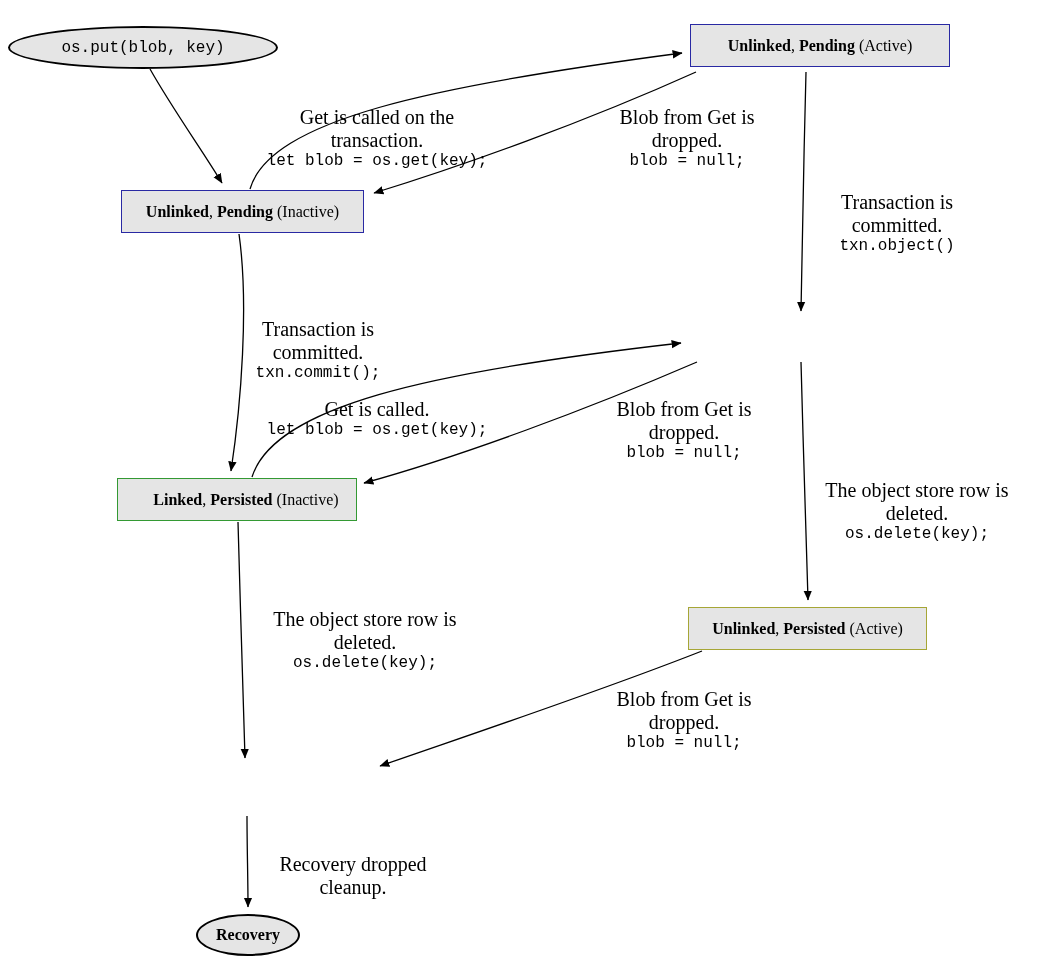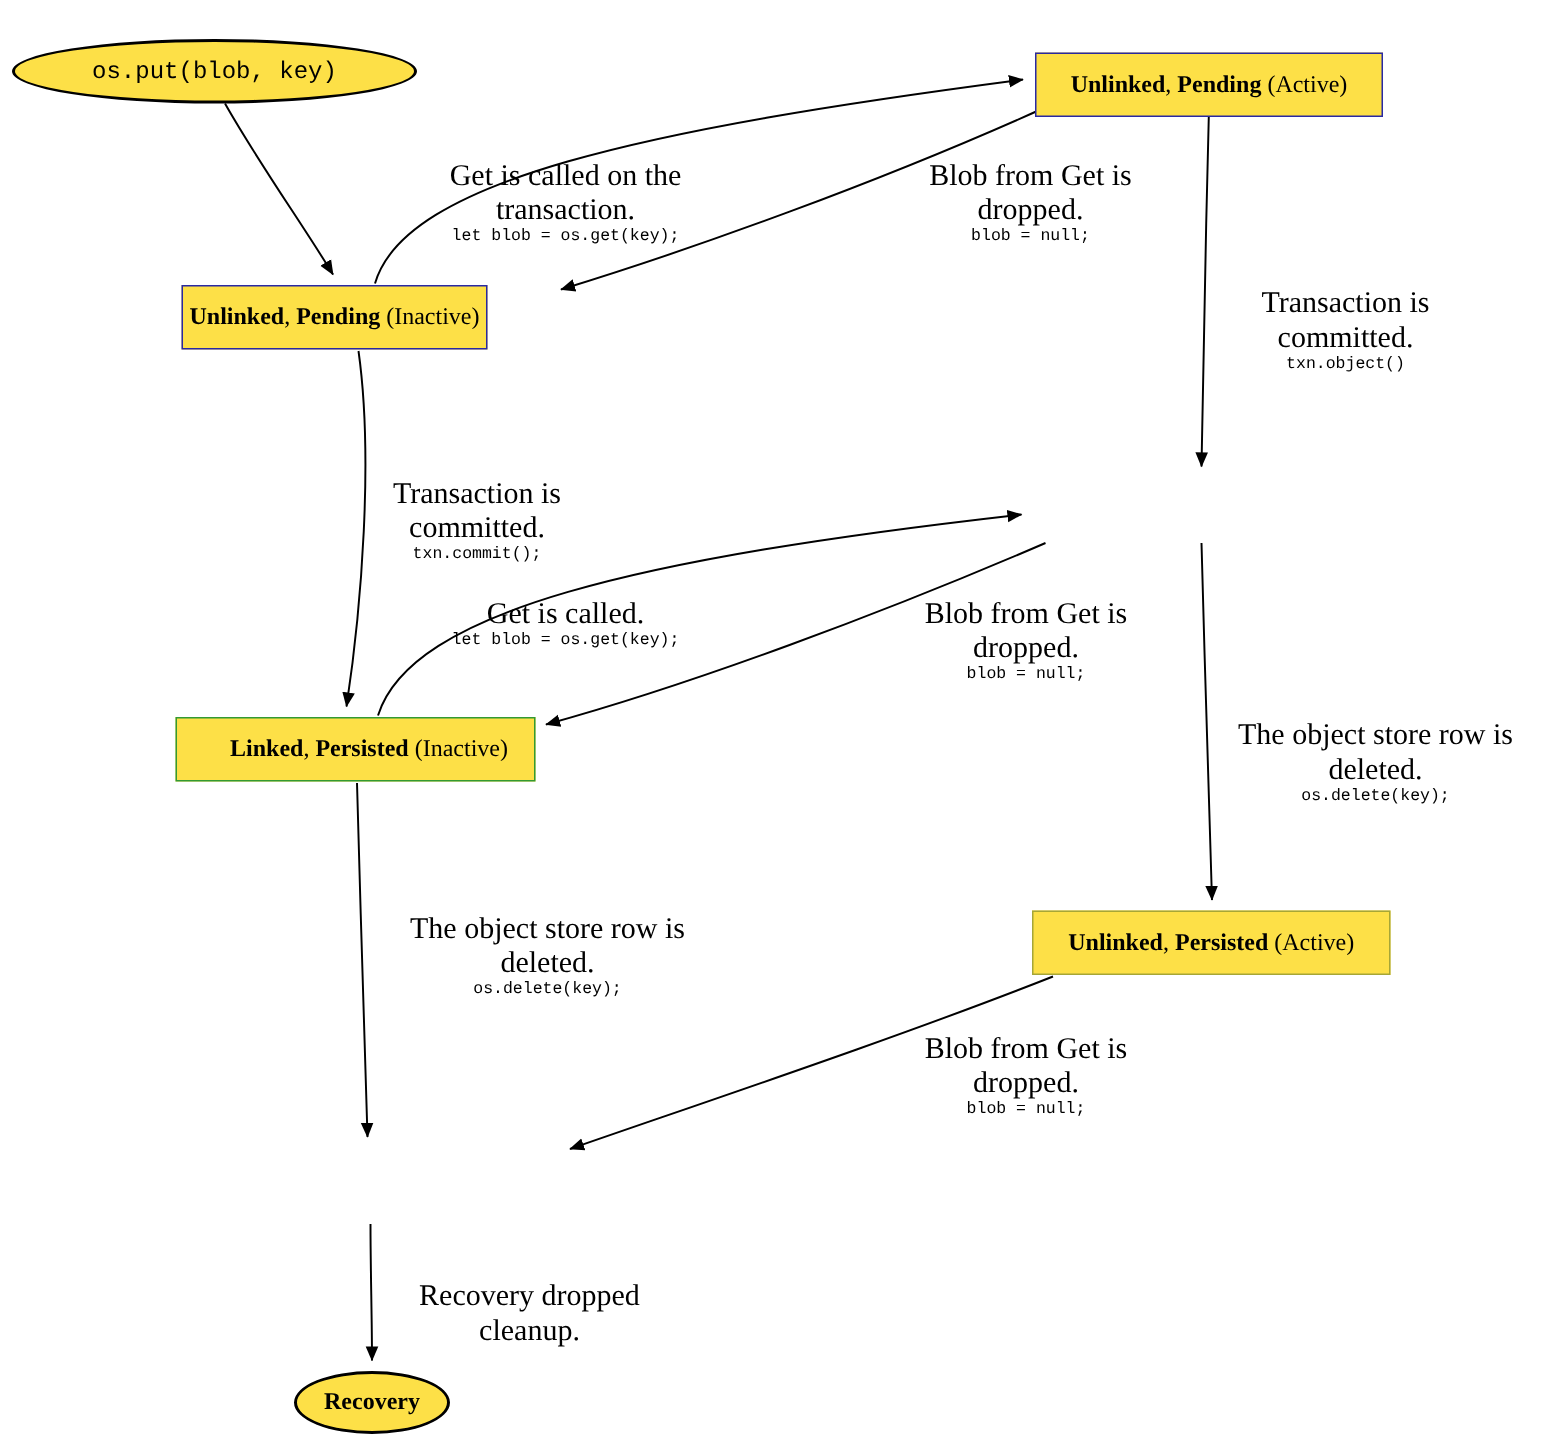--- a/index.html
+++ b/index.html
@@ -25,37 +25,37 @@
   }
   .node {
     position: absolute;
     display: flex;
     flex-direction: column;
     align-items: center;
     justify-content: center;
     text-align: center;
     font-size: 16px;
     line-height: 1.25;
-    background: #fde047;
+    background: #e5e5e5;
     box-sizing: border-box;
   }
   .box { border: 1px solid #000; }
   .ellipse {
     border: 2px solid #000;
     border-radius: 50%;
   }
   .mono { font-family: "Liberation Mono", monospace; }
   .b { font-weight: bold; }
   .elabel {
     position: absolute;
     text-align: center;
     line-height: 1.15;
   }
   .etext { font-size: 20px; font-family: "Liberation Serif", serif; }
-  .ecode { font-size: 11px; font-family: "Liberation Mono", monospace; }
+  .ecode { font-size: 16px; font-family: "Liberation Mono", monospace; }
 </style>
 </head>
 <body>
 
 <div id="canvas">
 
   <svg id="edges" viewBox="0 0 1040 967" xmlns="http://www.w3.org/2000/svg">
     <defs>
       <marker id="arrowhead" viewBox="0 0 10 10" refX="8.5" refY="5" markerWidth="8.5" markerHeight="8.5" orient="auto-start-reverse">
         <path d="M0,1.2 L9,5 L0,8.8 z" fill="#000000"></path>
@@ -71,25 +71,25 @@
     <path class="edge" d="M 801 362 C 803 442, 806 528, 808 600" marker-end="url(#arrowhead)"></path>
     <path class="edge" d="M 238 522 C 240 600, 243 686, 245 758" marker-end="url(#arrowhead)"></path>
     <path class="edge" d="M 702 651 C 598 692, 472 734, 380 766" marker-end="url(#arrowhead)"></path>
     <path class="edge" d="M 247 816 C 247 847, 248 878, 248 907" marker-end="url(#arrowhead)"></path>
   </svg>
 
   <div class="node ellipse mono" style="left:8px; top:26px; width:270px; height:43px;">
     <div>os.put(blob, key)</div>
   </div>
 
-  <div class="node box" style="left: 690px; top: 35px; width: 232px; height: 43px; border-color: rgb(41, 41, 163);">
+  <div class="node box" style="left: 690px; top: 24px; width: 260px; height: 43px; border-color: rgb(41, 41, 163);">
     <div><span class="b">Unlinked</span><span>, </span><span class="b">Pending</span><span> (Active)</span></div>
   </div>
 
-  <div class="node box" style="left: 121px; top: 190px; width: 204px; height: 43px; border-color: rgb(41, 41, 163);">
+  <div class="node box" style="left: 121px; top: 190px; width: 243px; height: 43px; border-color: rgb(41, 41, 163);">
     <div><span class="b">Unlinked</span><span>, </span><span class="b">Pending</span><span> (Inactive)</span></div>
   </div>
 
 
   <div class="node box" style="left: 117px; top: 478px; width: 240px; height: 43px; border-color: rgb(51, 153, 51); padding-left: 18px;">
     <div><span class="b">Linked</span><span>, </span><span class="b">Persisted</span><span> (Inactive)</span></div>
   </div>
 
   <div class="node box" style="left: 688px; top: 607px; width: 239px; height: 43px; border-color: rgb(166, 166, 54);">
     <div><span class="b">Unlinked</span><span>, </span><span class="b">Persisted</span><span> (Active)</span></div>

